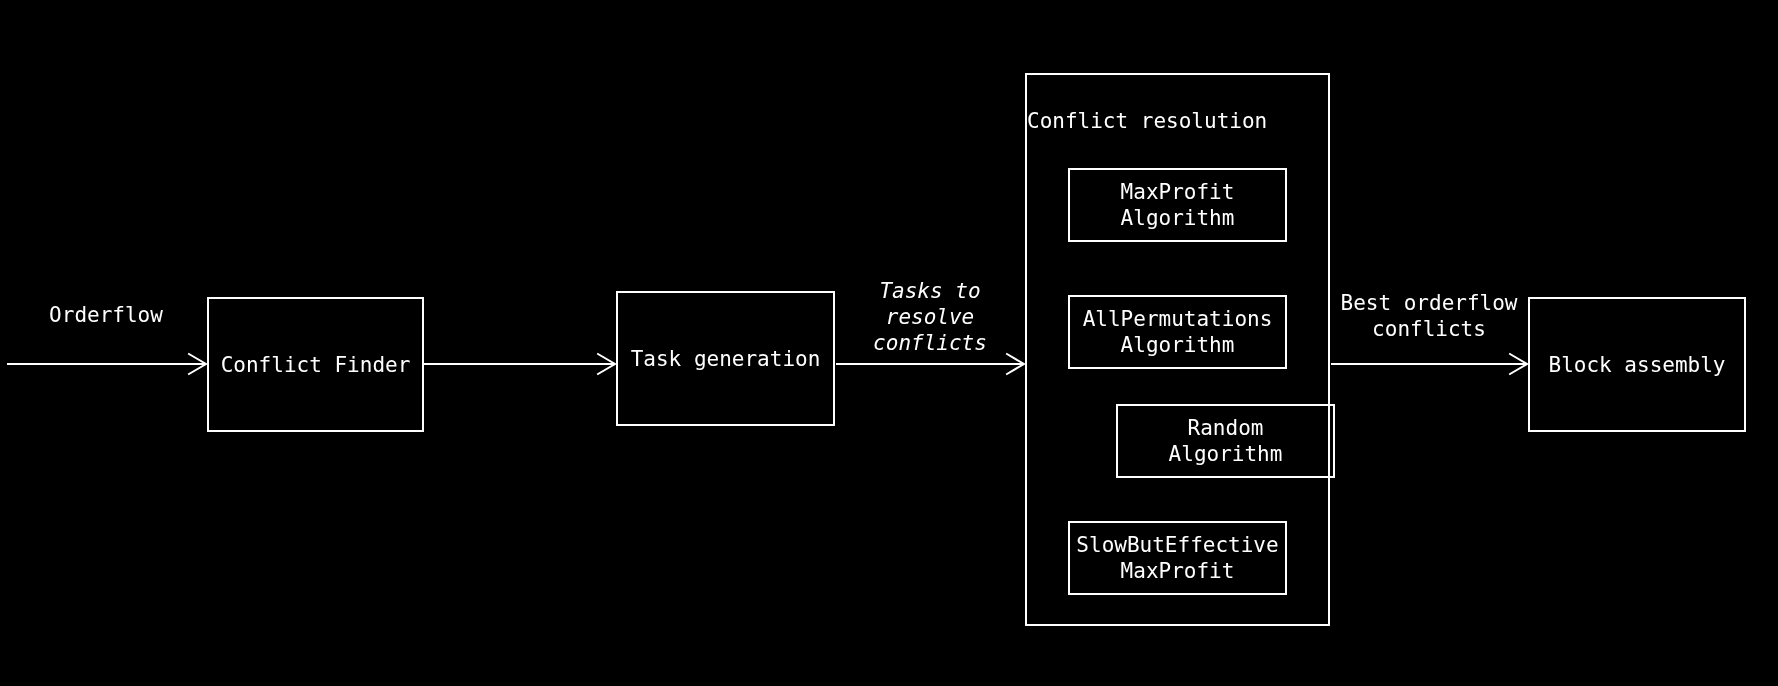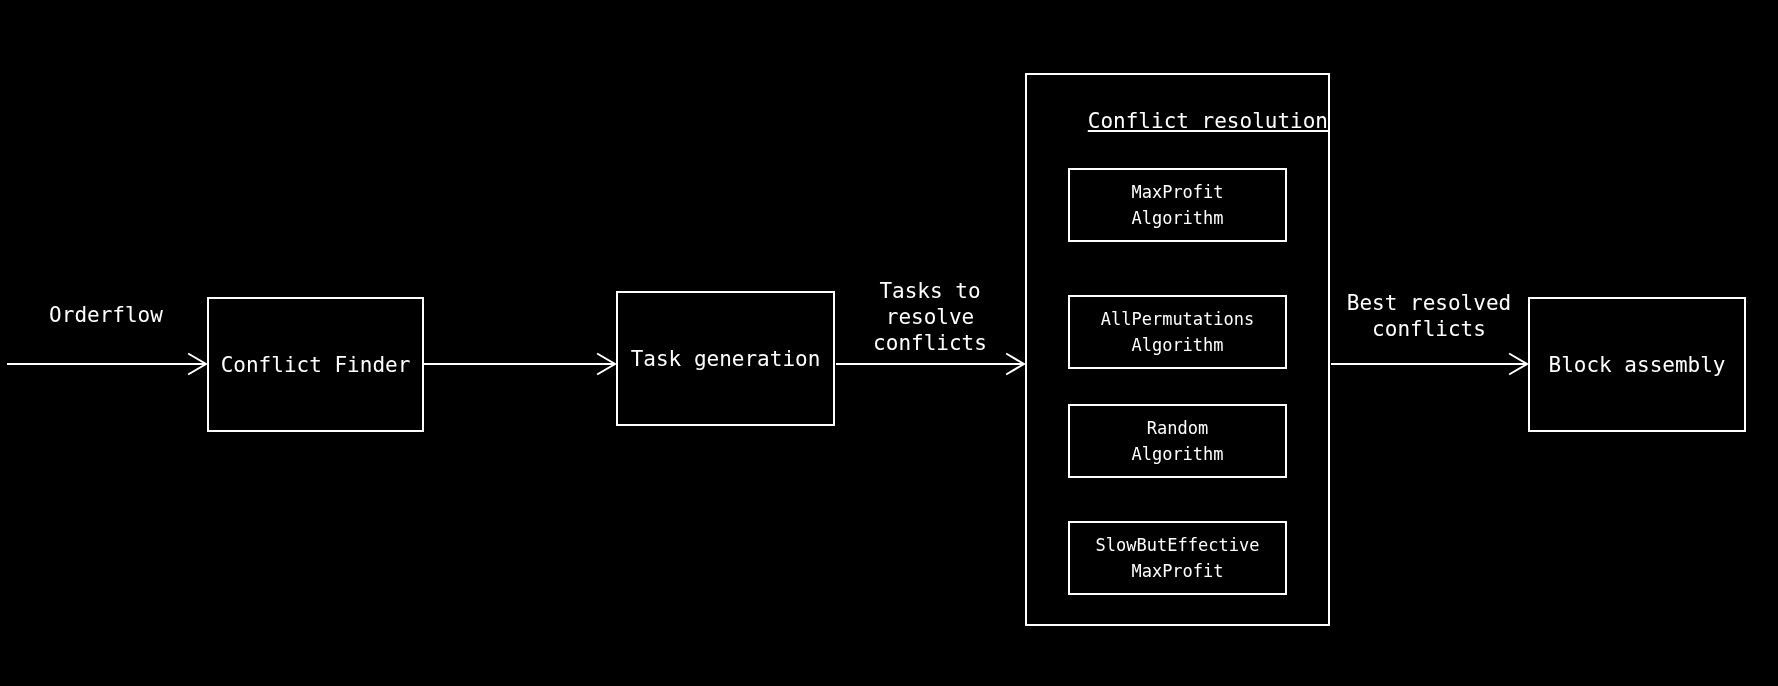--- a/index.html
+++ b/index.html
@@ -48,36 +48,35 @@
     position: absolute;
     border: 2px solid #ffffff;
     background: #000000;
     box-sizing: border-box;
   }
   .group-title {
     position: absolute;
     left: 0;
     right: 0;
     top: 33px;
-    text-align: right;
+    text-align: left;
     font-size: 21px;
     line-height: 26px;
-    text-decoration: underline;
   }
   .algo-box {
     position: absolute;
     left: 41px;
     width: 219px;
     height: 74px;
     border: 2px solid #ffffff;
     display: flex;
     align-items: center;
     justify-content: center;
     text-align: center;
-    font-size: 17px;
+    font-size: 21px;
     line-height: 26px;
     white-space: pre-line;
     box-sizing: border-box;
   }
 </style>
 </head>
 <body>
 
 <div class="canvas">
 
@@ -96,25 +95,25 @@
     </g>
     <g>
       <line x1="1332" y1="364" x2="1526" y2="364"></line>
       <polyline points="1510,354 1527,364 1510,374"></polyline>
     </g>
   </svg>
 
   <div class="edge-label" style="left:106px; top:302px;">Orderflow</div>
 
 
-  <div class="edge-label" style="left:930px; top:278px;">Tasks to
+  <div class="edge-label" style="left:930px; top:278px;font-style:italic;">Tasks to
 resolve
 conflicts</div>
 
-  <div class="edge-label" style="left:1429px; top:290px;">Best resolved
+  <div class="edge-label" style="left:1429px; top:290px;">Best orderflow
 conflicts</div>
 
   <div class="node" style="left:616px; top:291px; width:219px; height:135px;">
     <span>Task generation</span>
   </div>
 
   <div class="node" style="left:207px; top:297px; width:217px; height:135px;">
     <span>Conflict Finder</span>
   </div>
 
@@ -124,21 +123,21 @@
     <div class="algo-box" style="top:93px;">
       <span>MaxProfit
 Algorithm</span>
     </div>
 
     <div class="algo-box" style="top:220px;">
       <span>AllPermutations
 Algorithm</span>
     </div>
 
-    <div class="algo-box" style="top:329px;">
+    <div class="algo-box" style="top:329px;margin-left:48px;">
       <span>Random
 Algorithm</span>
     </div>
 
     <div class="algo-box" style="top:446px;">
       <span>SlowButEffective
 MaxProfit</span>
     </div>
   </div>
 

